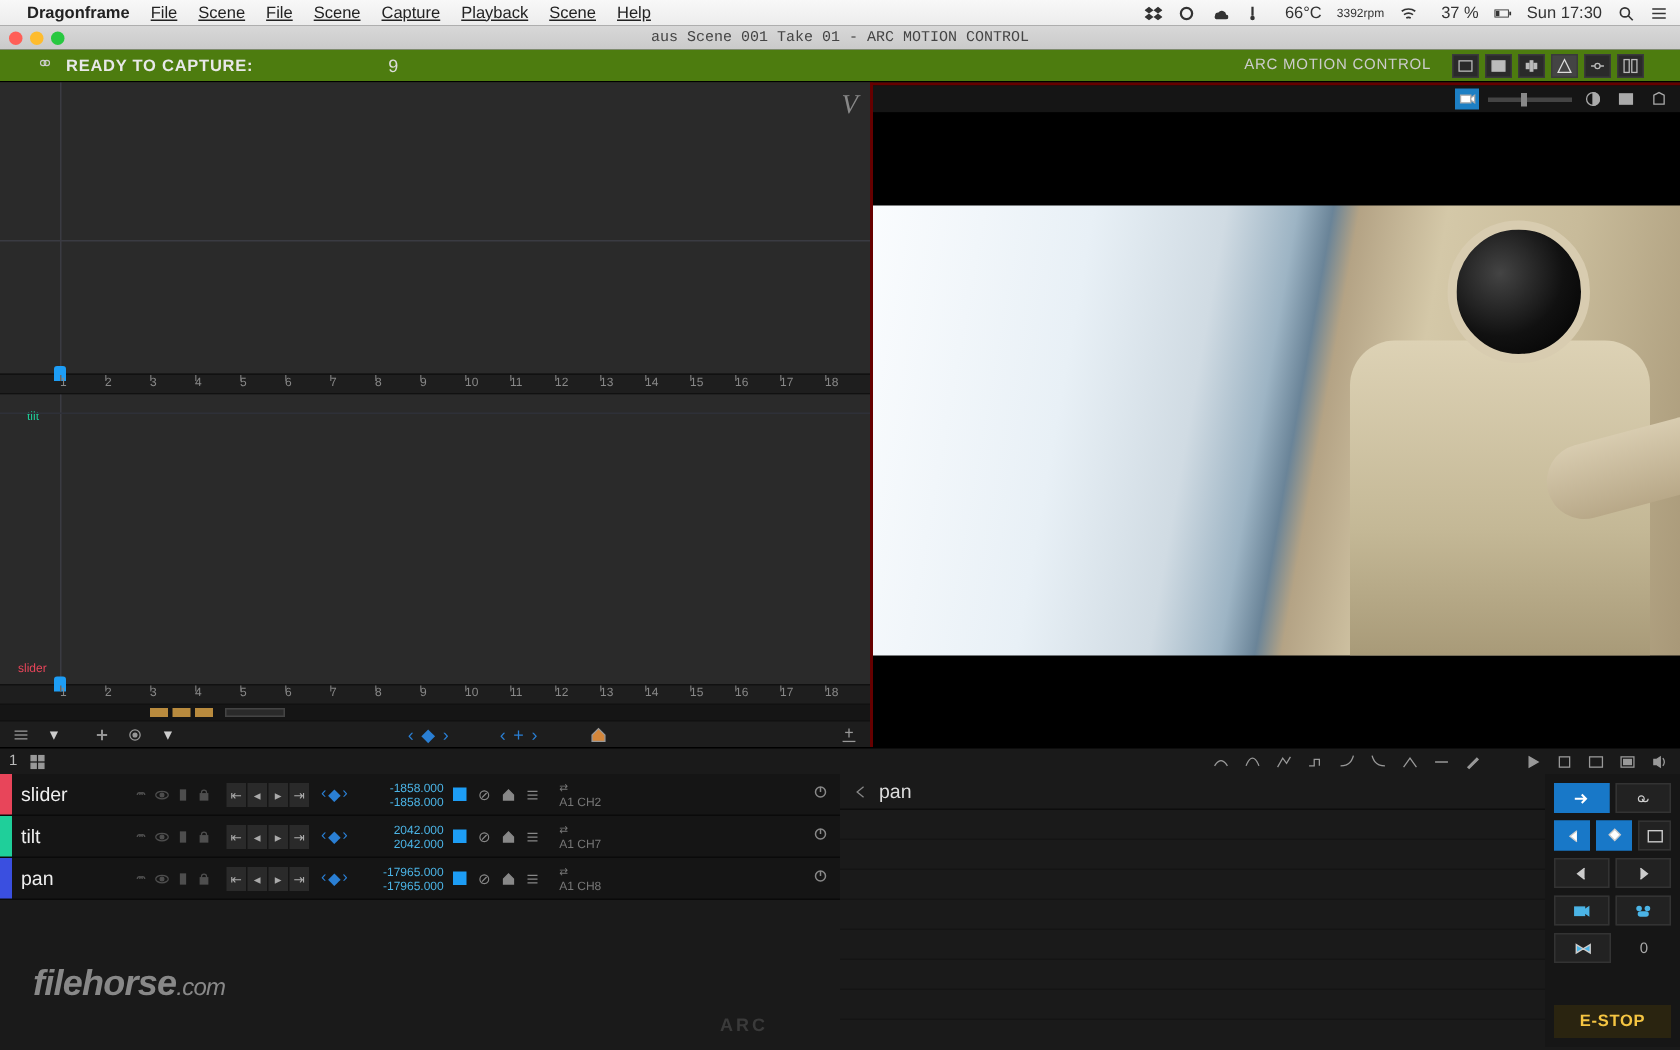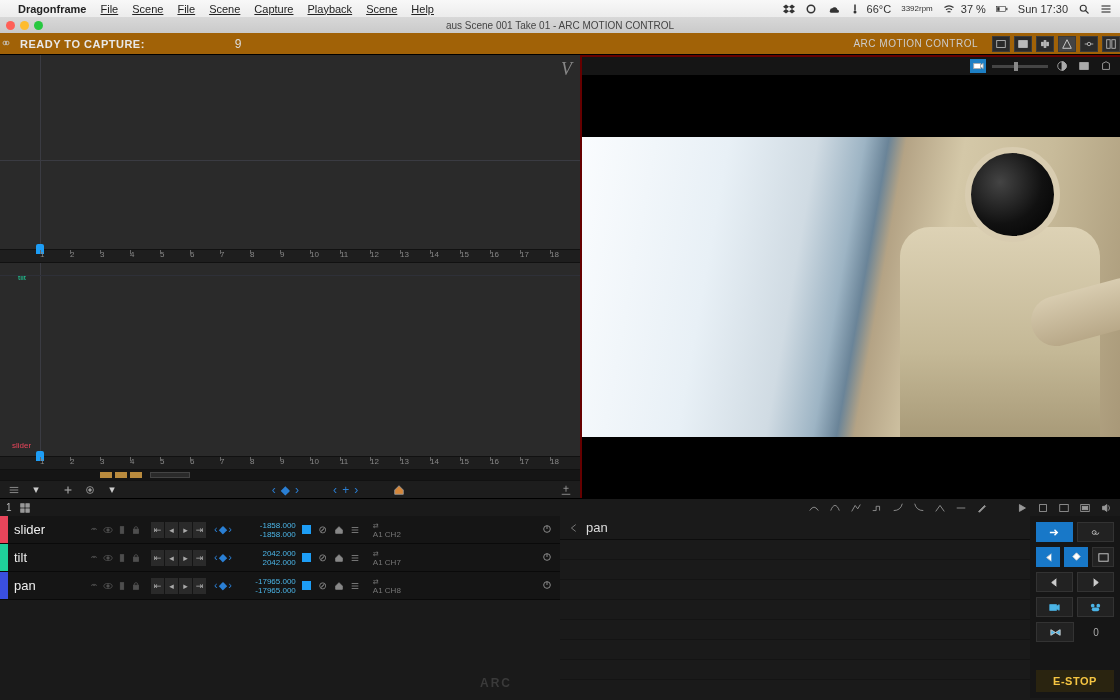--- a/index.html
+++ b/index.html
@@ -4,31 +4,31 @@
 <style>
 * { margin: 0; padding: 0; box-sizing: border-box; font-family: -apple-system, "Helvetica Neue", Arial, sans-serif; }
 body { width: 1120px; height: 700px; background: #1a1a1a; color: #ccc; font-size: 11px; overflow: hidden; }
 
 
 .menubar { height: 17px; background: linear-gradient(#f8f8f8,#ececec); display: flex; align-items: center; padding: 0 8px; color: #222; font-size: 11px; }
 .menubar .apple { font-size: 13px; margin-right: 10px; }
 .menubar .appname { font-weight: 700; margin-right: 14px; }
 .menubar .mi { margin-right: 14px; text-decoration: underline; }
 .menubar .spacer { flex: 1; }
-.menubar .st { margin-left: 10px; color:#333; display:inline-flex; align-items:center; gap:6px;}
+.menubar .st { margin-left: 10px; color:#333; display:inline-flex; align-items:center; gap:16px;}
 .menubar svg { width:12px; height:12px; }
 
 
 .wintitle { height: 16px; background: linear-gradient(#d8d8d8,#cacaca); display: flex; align-items: center; font-size: 10px; color: #444; position: relative; }
 .wintitle .dots { display:flex; gap:5px; position:absolute; left:6px;}
 .wintitle .dot { width:9px; height:9px; border-radius:50%; }
-.wintitle .ttxt { margin: 0 auto; }
-
-
-.capturebar { height: 22px; background: #a16207; display:flex; align-items:center; padding:0 0; border-bottom:1px solid #000;}
+.wintitle .ttxt { margin: 0 auto; font-family: Liberation Mono, monospace; }
+
+
+.capturebar { height: 22px; background: #4d7c0f; display:flex; align-items:center; padding:0 24px; border-bottom:1px solid #000;}
 .capturebar .inf { font-size:11px; font-weight:600; color:#e8e8e8; letter-spacing:0.5px;}
 .capturebar .cnum { margin-left:90px; font-size:12px; color:#ddd;}
 .capturebar .spacer{flex:1;}
 .capturebar .rlbl { font-size:10px; color:#ccc; letter-spacing:0.5px; margin-right:10px;}
 .capturebar .wsbtn { width:18px; height:16px; margin-left:4px; background:#2a2a2a; border:1px solid #3a3a3a; display:flex; align-items:center; justify-content:center;}
 .capturebar .wsbtn.active { background:#444;}
 .capturebar svg{width:12px;height:12px;fill:#bbb;stroke:#bbb;}
 
 
 .mainsplit { display:flex; height:443px; }
@@ -655,20 +655,21 @@
             </span>
           </div>
           <div class="ch"><div style="font-size:7px">⇄</div>A1 CH8</div>
           <span class="pwr"><svg viewBox="0 0 12 12">
               <circle cx="6" cy="6" r="4" fill="none" stroke="#888" stroke-width="1.2"></circle>
               <line x1="6" y1="2" x2="6" y2="6" stroke="#888" stroke-width="1.2"></line>
             </svg></span>
         </div>
       </div>
     <div style="flex:1;position:relative;background:#1a1a1a;">
+      <div class="watermark"><span>filehorse</span><span class="dom">.com</span></div>
       <div class="arcmark">ARC</div>
     </div>
   </div>
   <div class="detailpane">
     <div class="detailhdr">
       <svg viewBox="0 0 14 14">
           <path d="M9 3l-5 4 5 4"></path>
         </svg>
       <span>pan</span>
     </div>

